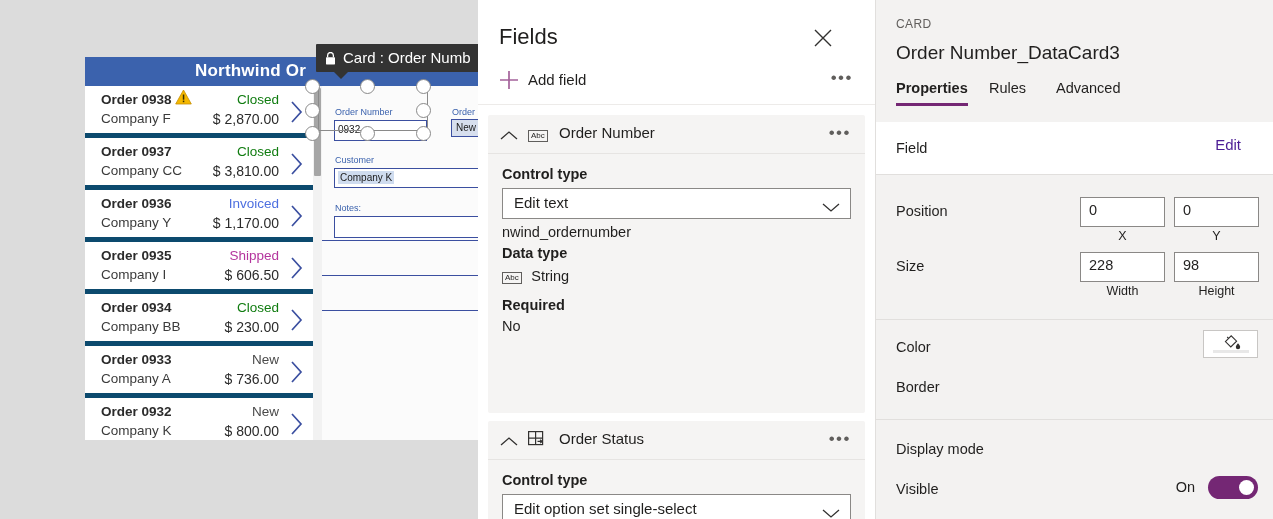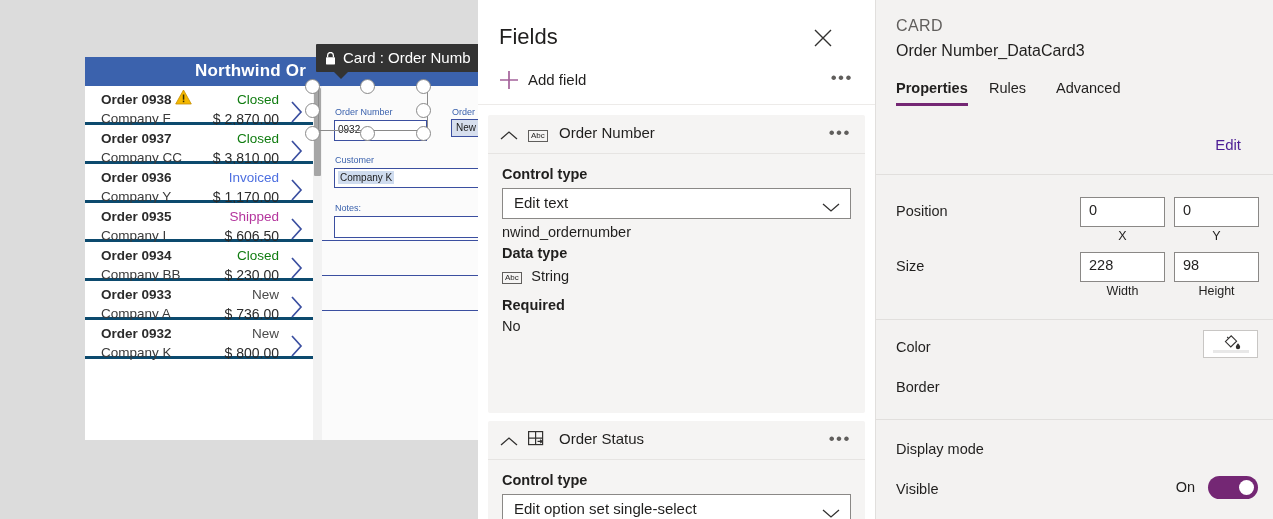--- a/index.html
+++ b/index.html
@@ -29,22 +29,22 @@
     position:absolute;left:110px;top:4px;
     color:#ffffff;font-size:17px;font-weight:600;
     white-space:nowrap;letter-spacing:.2px;
   }
   
   #gallery{
     position:absolute;left:0;top:29px;width:228px;height:354px;
     background:#ffffff;overflow:hidden;
   }
   .g-row{
-    position:relative;height:39px;background:#ffffff;
-    border-bottom:3px solid #0c4a6e;
+    position:relative;height:52px;background:#ffffff;
+    border-bottom:5px solid #0c4a6e;
     box-sizing:border-box;
   }
   .g-order{
     position:absolute;left:16px;top:6px;
     font-size:13.5px;font-weight:700;color:#2b2b2b;white-space:nowrap;
   }
   .g-company{
     position:absolute;left:16px;top:25px;
     font-size:13.5px;font-weight:400;color:#3b3b3b;white-space:nowrap;
   }
@@ -183,24 +183,24 @@
 
   
   #props{
     position:absolute;left:876px;top:0;width:397px;height:519px;
     background:#f3f2f1;overflow:hidden;
   }
   #prop-head{
     position:absolute;left:0;top:0;width:397px;height:112px;background:#f3f2f1;
   }
   #prop-kicker{
-    position:absolute;left:20px;top:17px;font-size:16px;color:#605e5c;letter-spacing:.4px;
+    position:absolute;left:20px;top:17px;font-size:12px;color:#605e5c;letter-spacing:.4px;
   }
   #prop-title{
-    position:absolute;left:20px;top:42px;font-size:16px;color:#201f1e;white-space:nowrap;
+    position:absolute;left:20px;top:42px;font-size:19px;color:#201f1e;white-space:nowrap;
   }
   .ptab{
     position:absolute;top:80px;font-size:14.5px;color:#201f1e;cursor:pointer;
     padding-bottom:7px;white-space:nowrap;
   }
   .ptab.active{font-weight:700;border-bottom:3px solid #742774;}
   .prow{
     position:absolute;left:0;width:397px;background:#f3f2f1;
   }
   .prow.white{background:#ffffff;}
@@ -460,20 +460,23 @@
 
   <div id="props">
     <div id="prop-head">
       <div id="prop-kicker">CARD</div>
       <div id="prop-title">Order Number_DataCard3</div>
       <div class="ptab active" style="left:20px;">Properties</div>
       <div class="ptab" style="left:113px;">Rules</div>
       <div class="ptab" style="left:180px;">Advanced</div>
     </div>
 
+    <div class="prow white" style="top:122px;height:52px;">
+      <div class="plabel" style="top:18px;">Field</div>
+    </div>
     <div id="editlink">Edit</div>
 
     <div id="prop-sep1"></div>
 
     <div class="prow" style="top:175px;height:144px;">
       <div class="plabel" style="top:28px;">Position</div>
       <div class="pnum" style="left:204px;top:22px;">0</div>
       <div class="pnum" style="left:298px;top:22px;">0</div>
       <div class="psub" style="left:204px;top:54px;">X</div>
       <div class="psub" style="left:298px;top:54px;">Y</div>

